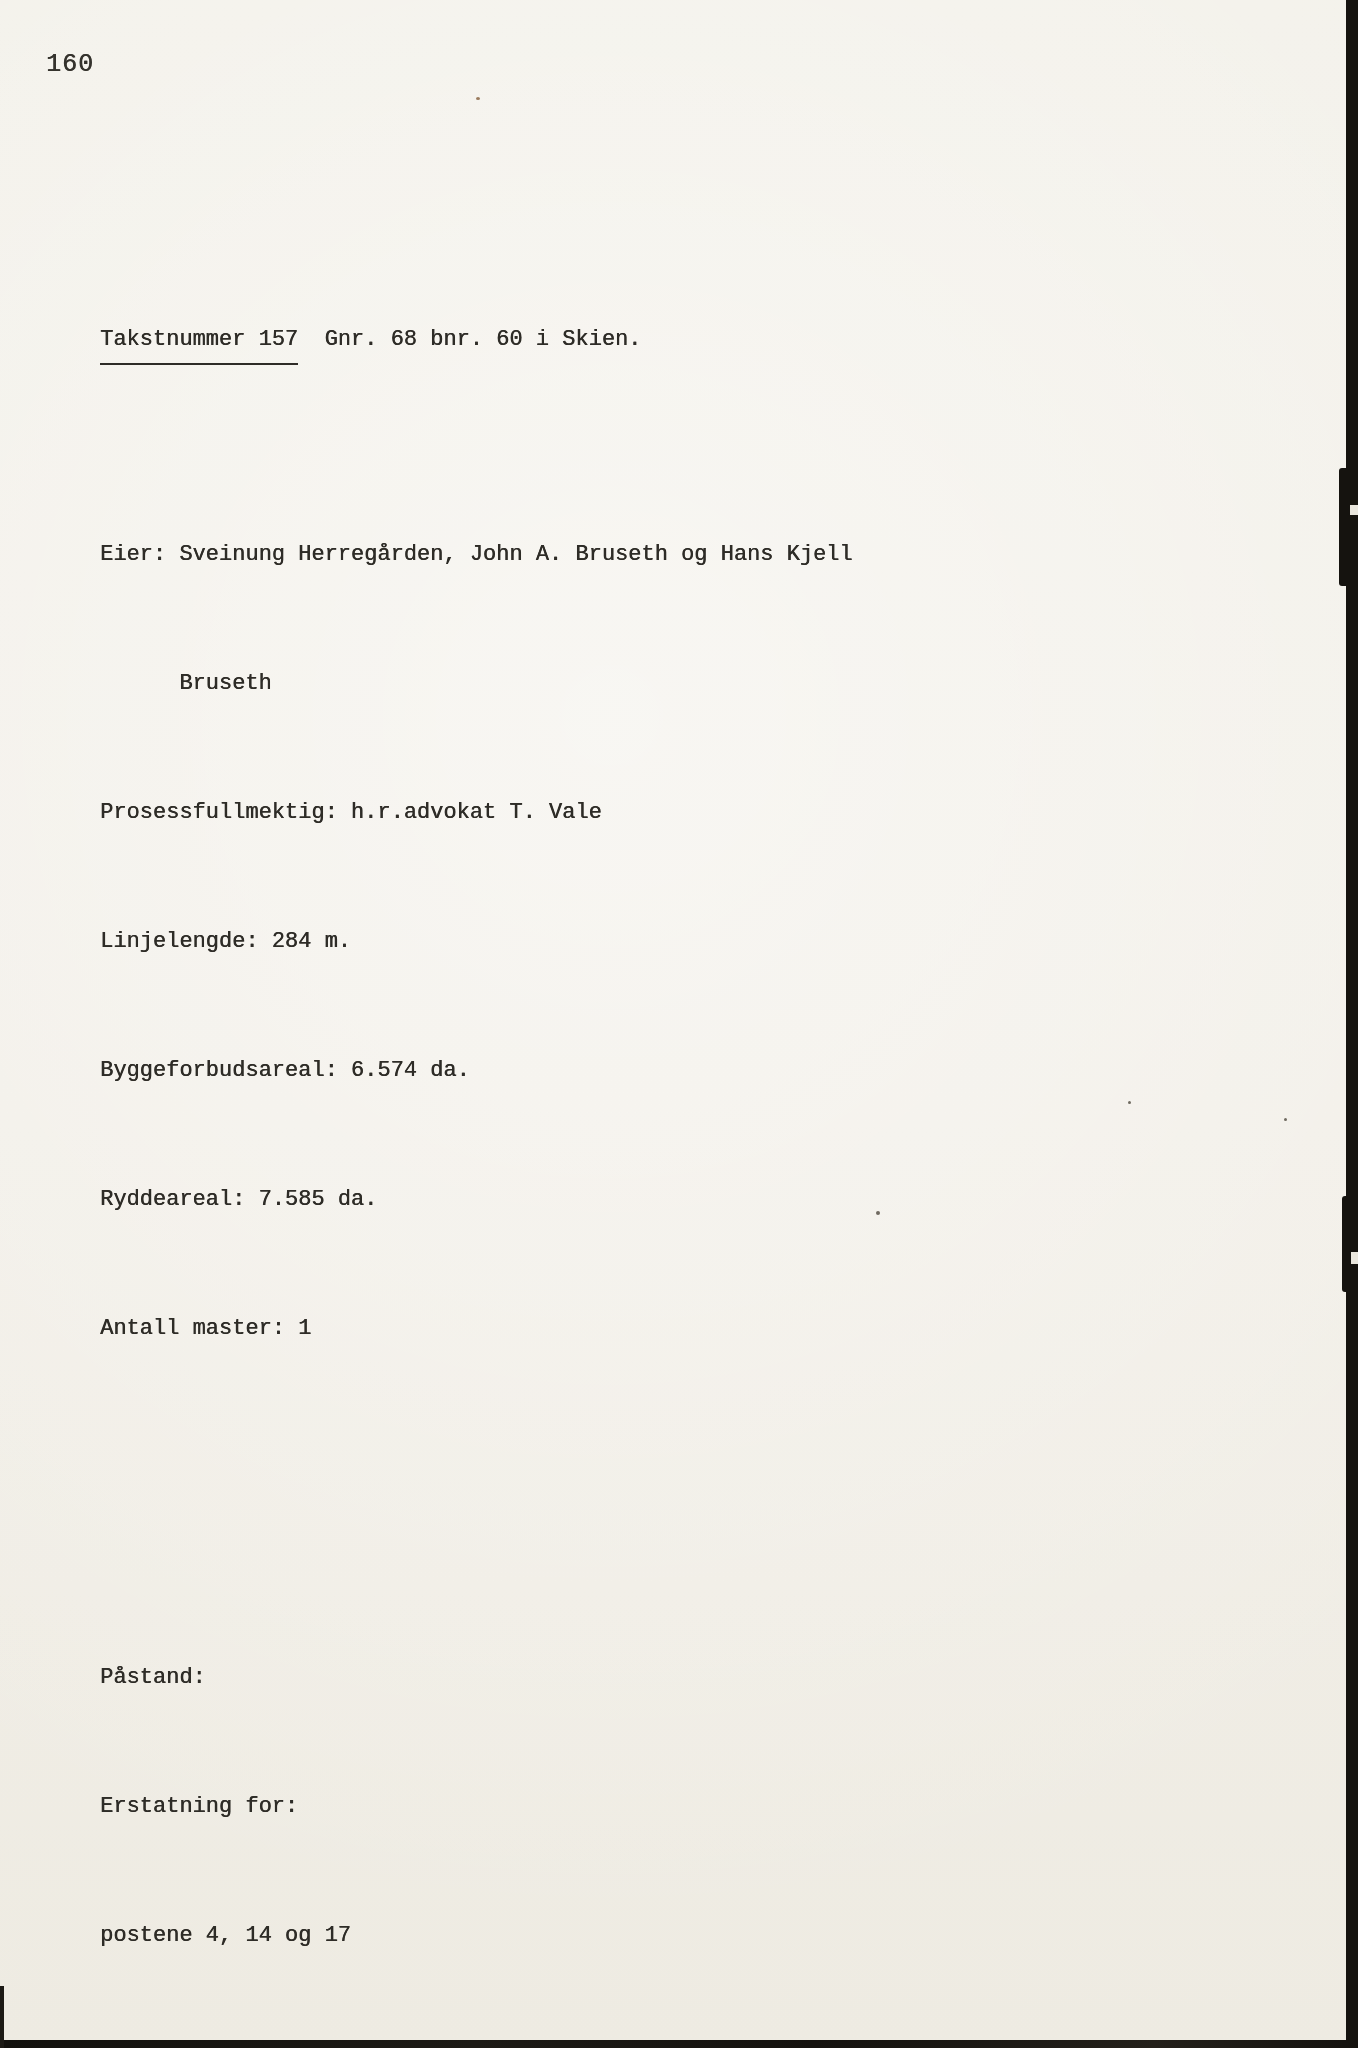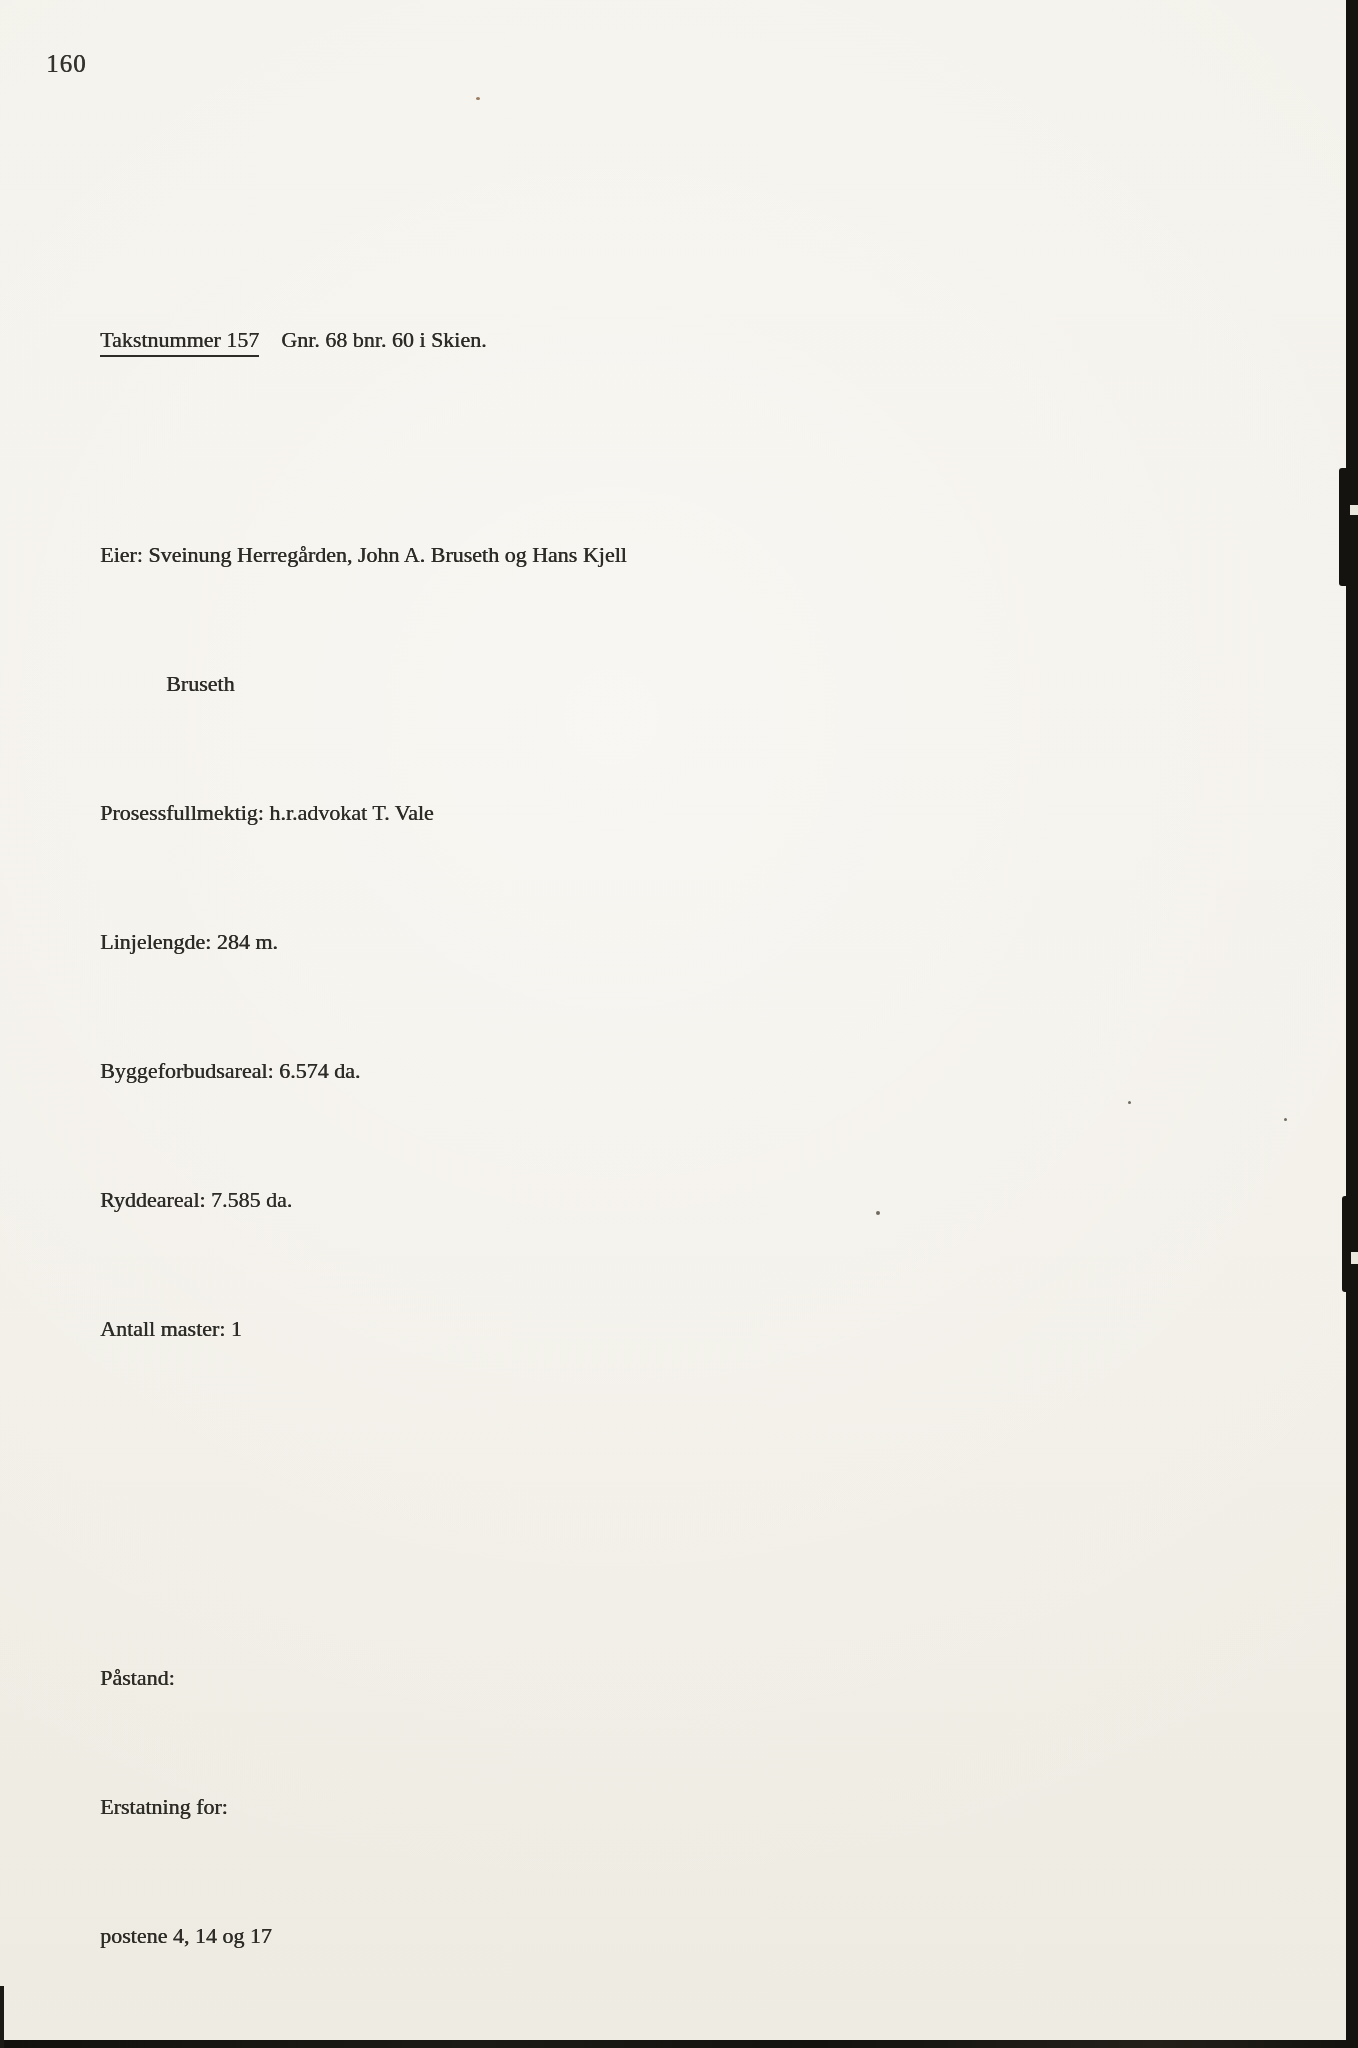--- a/index.html
+++ b/index.html
@@ -11,21 +11,20 @@
     font-family: "Liberation Mono", "DejaVu Sans Mono", monospace;
   }
   .paper {
     position: relative;
     width: 1358px;
     height: 2048px;
     background:
       radial-gradient(ellipse 120% 80% at 45% 35%, rgba(255,255,255,0.45), rgba(255,255,255,0) 75%),
       linear-gradient(180deg, #f3f1ea 0%, #f2efe8 55%, #eeebe2 100%);
     color: #2e2c27;
-    font-family: Liberation Serif, serif;
   }
   .page-number {
     position: absolute;
     left: 46px;
     top: 50px;
     font-size: 25px;
     letter-spacing: 1px;
     color: #35332d;
     text-shadow: 0.4px 0 0 currentColor;
   }
@@ -35,21 +34,21 @@
     top: 146px;
     width: 980px;
     font-size: 22px;
     line-height: 43px;
     white-space: pre;
     text-shadow: 0.45px 0 0 currentColor;
   }
   .line { height: 43px; }
   .underlined {
     border-bottom: 2.5px solid #2e2c27;
-    padding-bottom: 3px;
+    padding-bottom: 11px;
   }
   .title-gap { margin-left: 2ch; }
   .indent-owner { padding-left: 6ch; }
   .block-gap { margin-top: 48px; }
 
   
   .edge-bar-right {
     position: absolute;
     top: 0; right: 0;
     width: 12px; height: 2048px;

